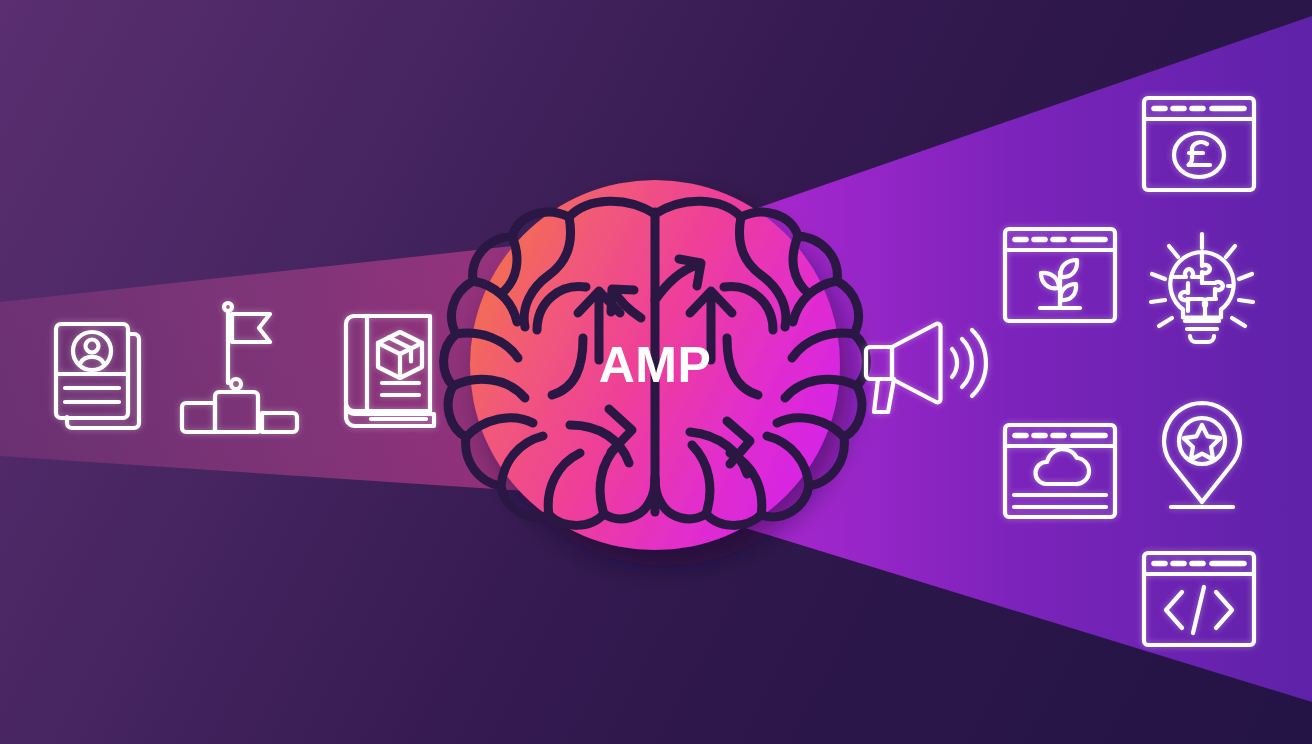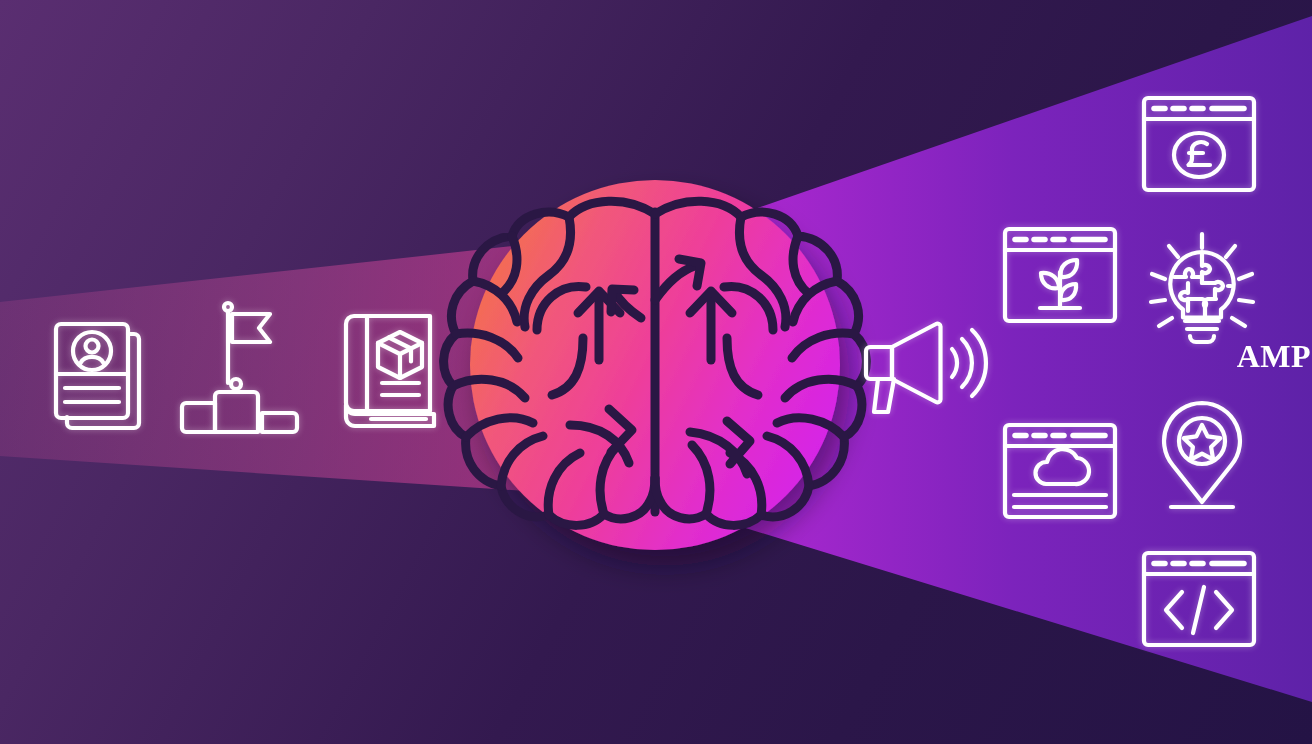--- a/index.html
+++ b/index.html
@@ -32,25 +32,25 @@
     overflow: visible;
   }
   .glow {
     filter: drop-shadow(0 0 3px rgba(255,255,255,0.35));
   }
   #amp-label {
     position: absolute;
     left: 0;
     top: 340px;
     width: 1312px;
-    text-align: right;
+    text-align: center;
     color: #ffffff;
-    font-family: Liberation Serif, serif;
+    font-family: Liberation Sans, sans-serif;
     font-weight: bold;
-    font-size: 32px;
+    font-size: 50px;
     letter-spacing: 0.5px;
     line-height: 1;
     pointer-events: none;
   }
   #amp-label span { position: relative; left: -1px; }
 </style>
 </head>
 <body>
 
 <div id="stage">

